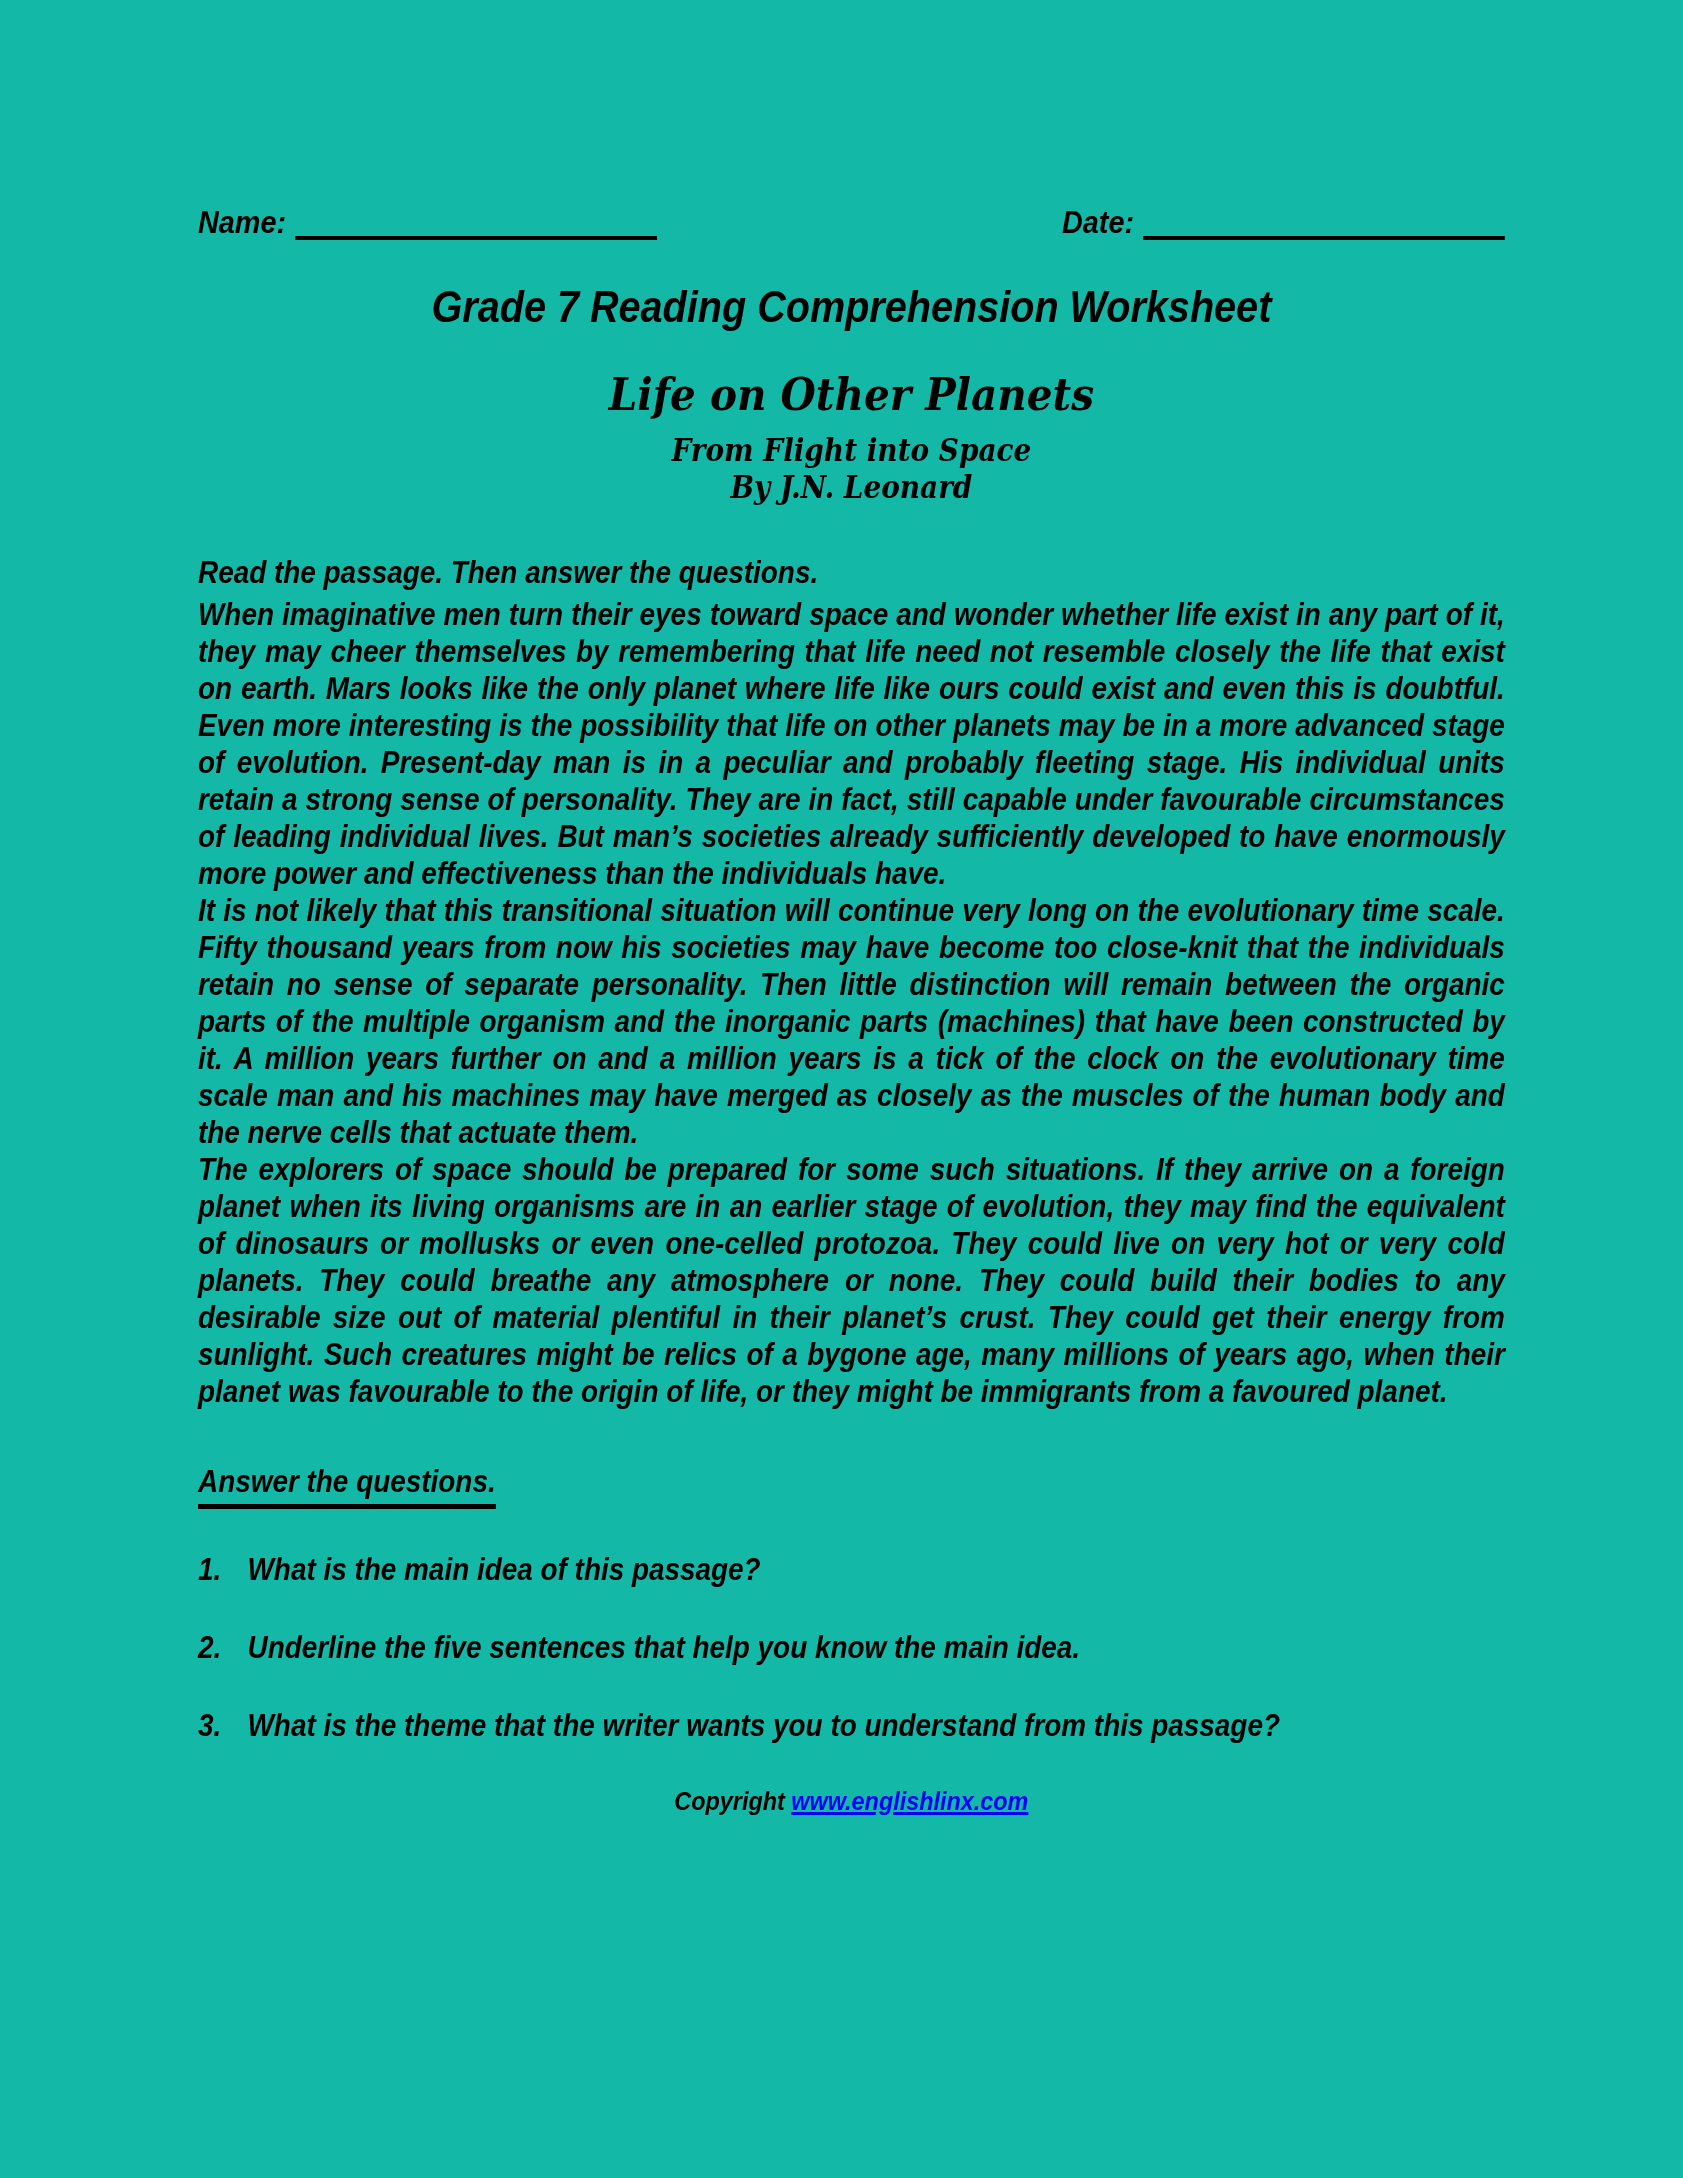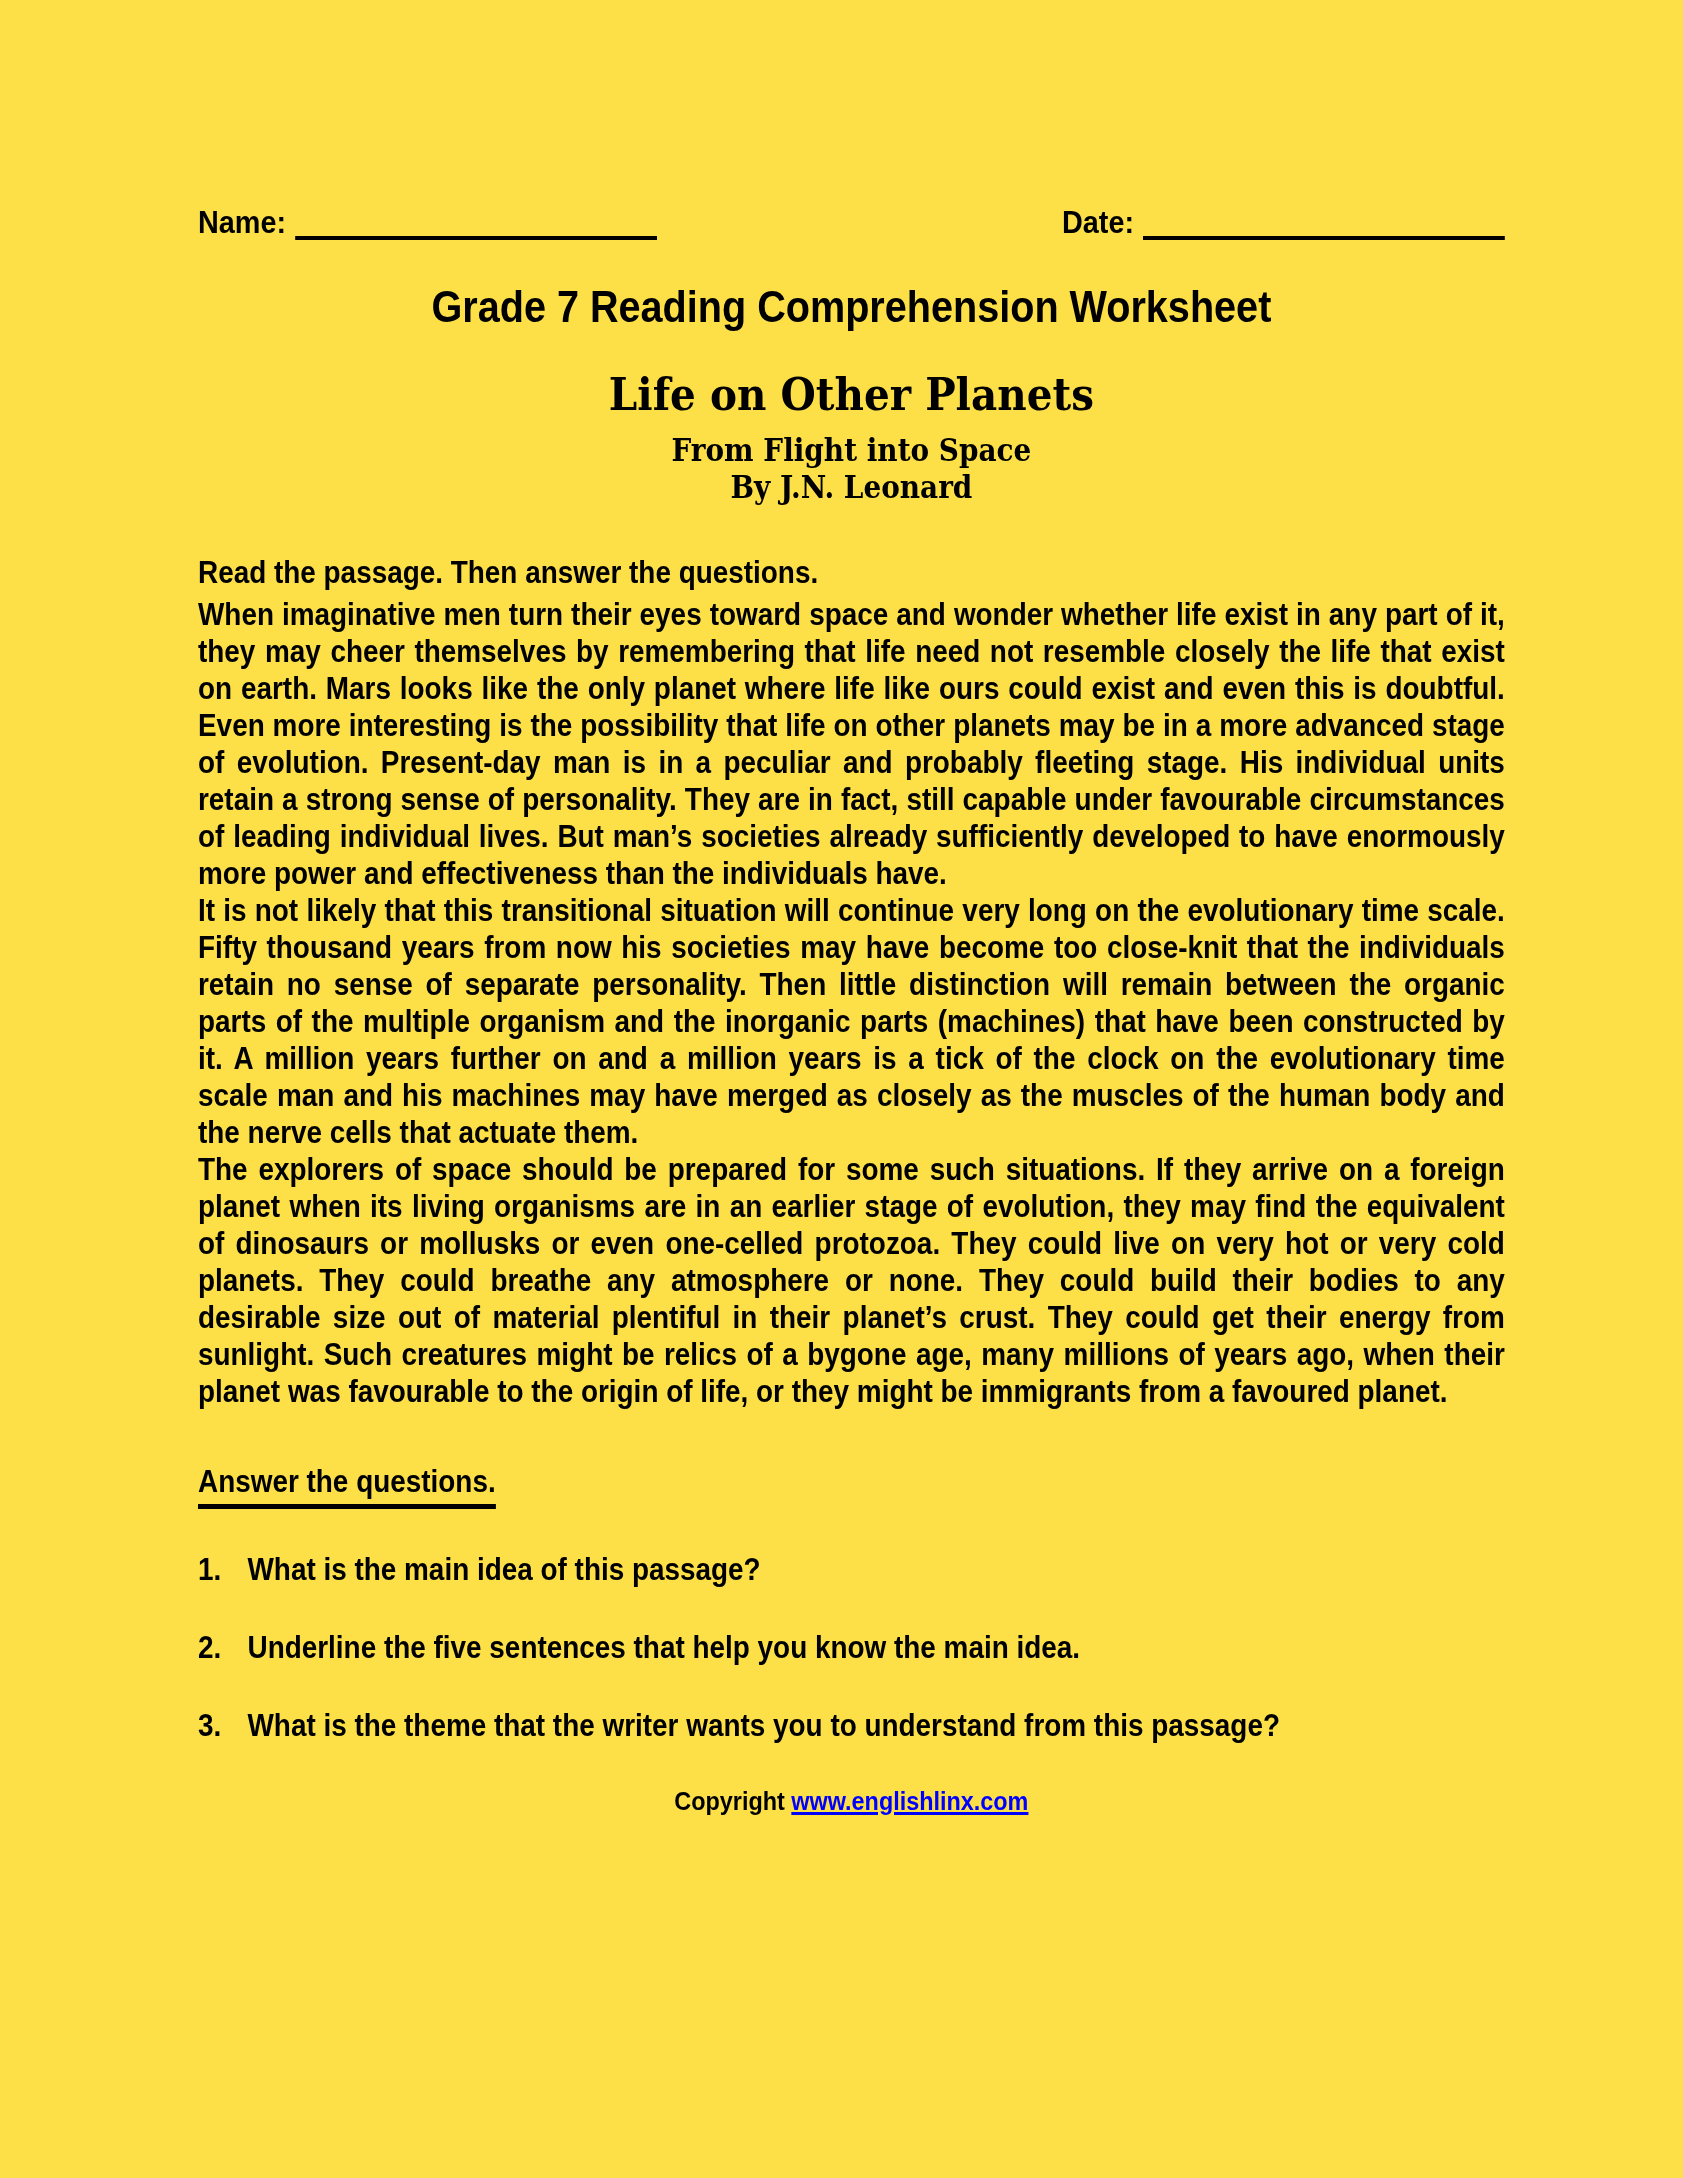--- a/index.html
+++ b/index.html
@@ -4,23 +4,24 @@
 <style>
   html, body {
     margin: 0;
     padding: 0;
     background: #ffffff;
   }
   .page {
     position: relative;
     width: 1683px;
     height: 2178px;
-    background: #fde047;
+    background: #14b8a6;
     overflow: hidden;
     color: #000000;
+    font-style: italic;
   }
   
   .squeeze {
     width: 1870px;
     transform: scaleX(0.9);
     transform-origin: 0 0;
     padding: 204px 198px 0 220px;
     box-sizing: border-box;
     font-family: "Liberation Sans", "DejaVu Sans", sans-serif;
     font-weight: bold;

